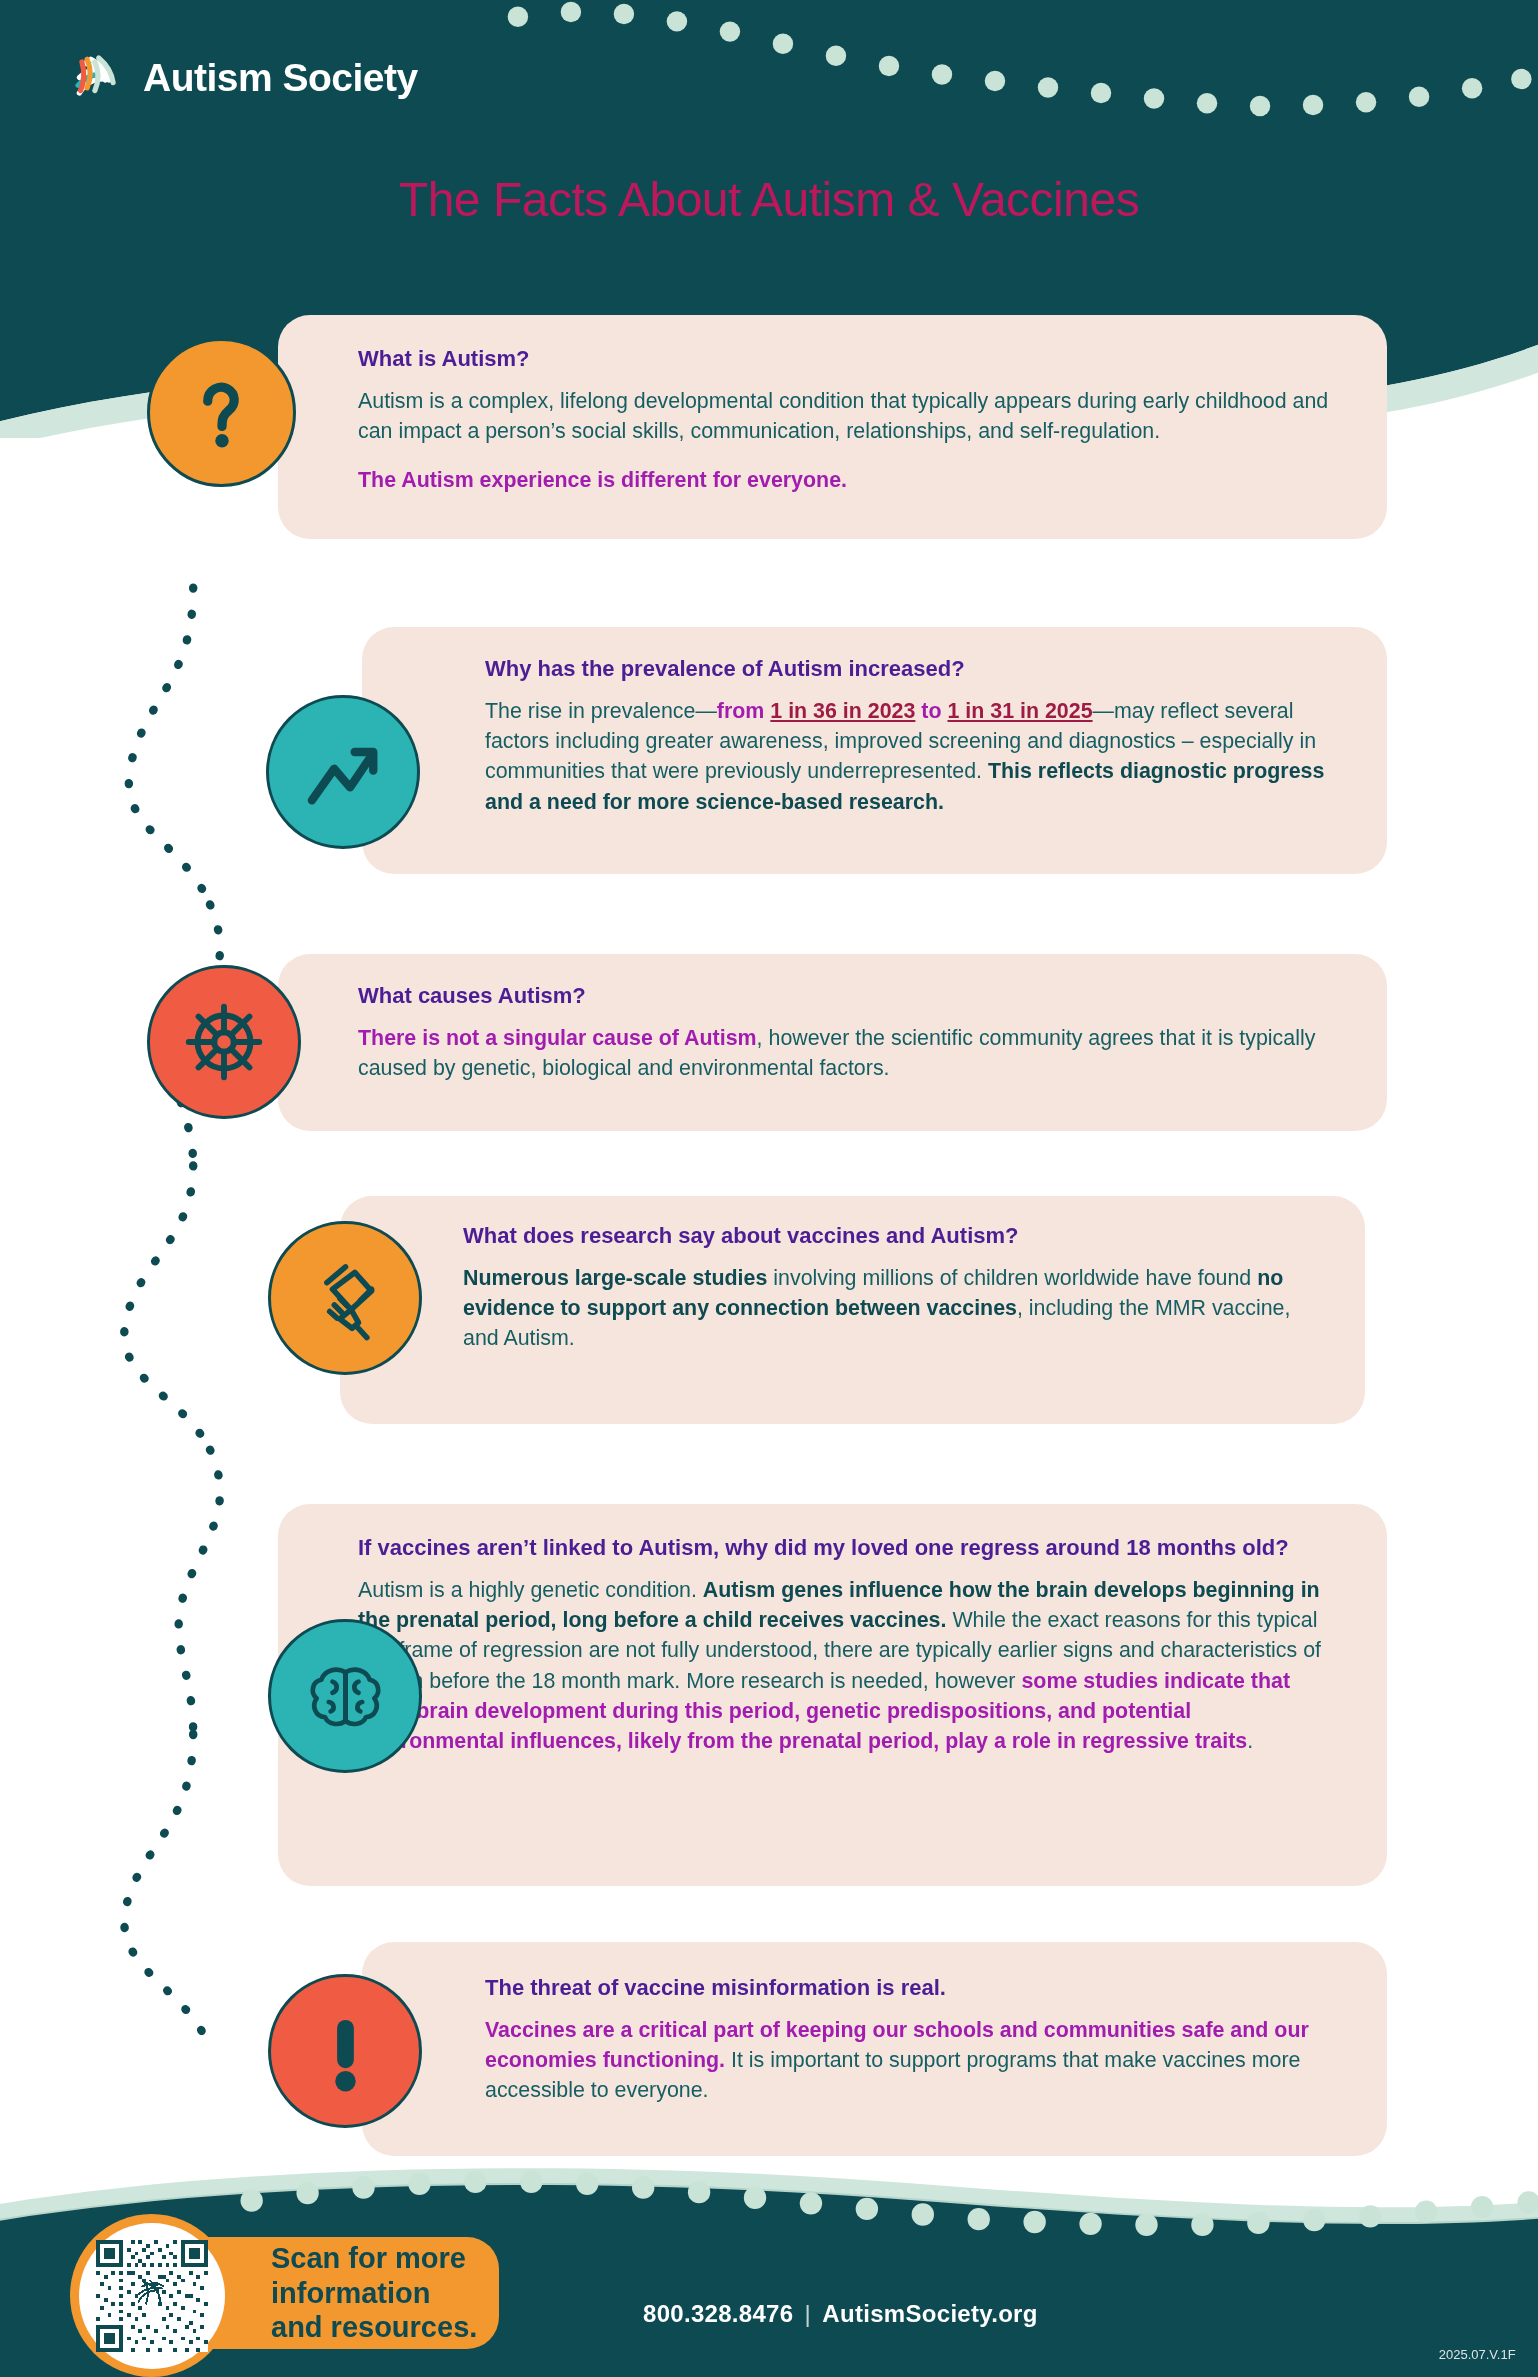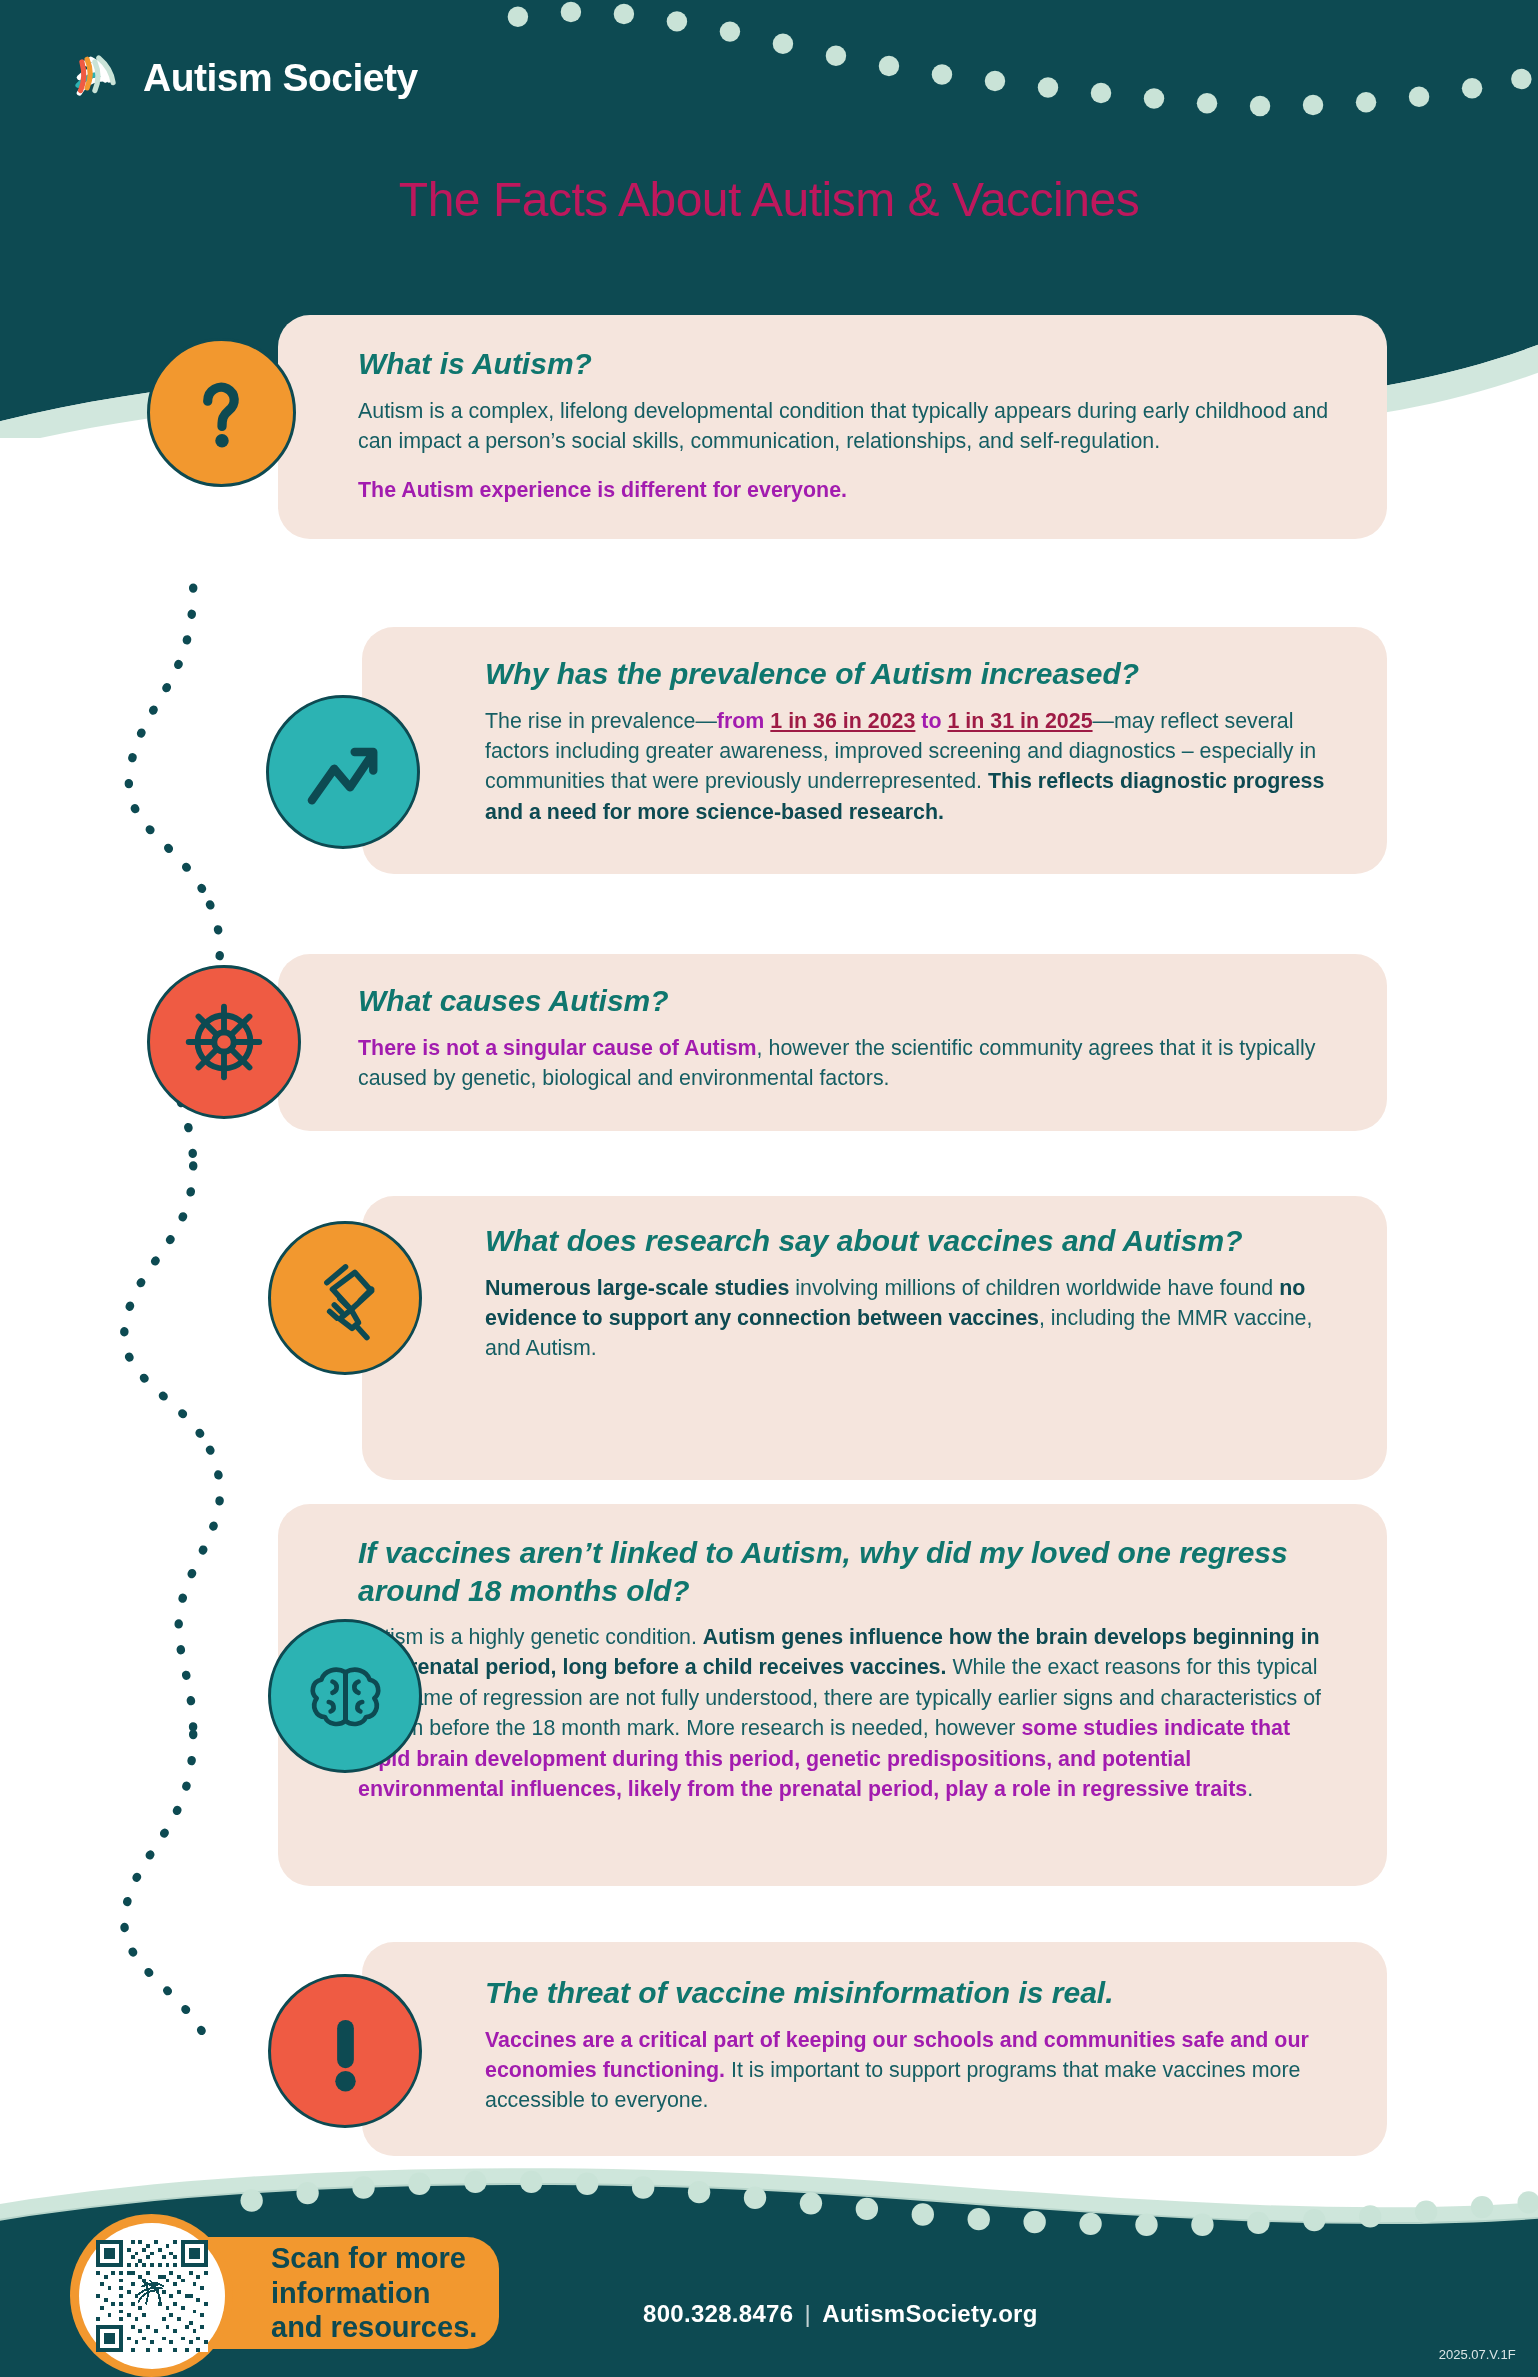--- a/index.html
+++ b/index.html
@@ -60,26 +60,25 @@
   .connector { position: absolute; left: 0; top: 308px; width: 392px; height: 1864px; z-index: 2; }
 
   
   .card {
     position: absolute;
     background: #F5E5DD;
     border-radius: 32px;
     z-index: 3;
   }
   .card-title {
-    color: #0f766e;
+    color: #4c1d95;
     font-weight: bold;
-    font-size: 30px;
+    font-size: 22px;
     line-height: 1.25;
     margin-bottom: 13px;
-    font-style: italic;
   }
   .card-body {
     color: #155E63;
     font-size: 21.4px;
     line-height: 1.42;
   }
   .card-body p { margin-bottom: 3.7px; }
   .b-teal { font-weight: bold; color: #0D4A52; }
   .maroon-b { color: #a21caf; font-weight: bold; }
   .maroon-bu { color: #9E1B45; font-weight: bold; text-decoration: underline; }
@@ -274,21 +273,21 @@
           <line x1="60" y1="50" x2="86" y2="50"></line>
           <line x1="24" y1="24" x2="43" y2="43"></line>
           <line x1="57" y1="57" x2="76" y2="76"></line>
           <line x1="76" y1="24" x2="57" y2="43"></line>
           <line x1="43" y1="57" x2="24" y2="76"></line>
         </g>
       </g>
     </svg>
   </div>
 
-  <div class="card" style="left:362px; top:1196px; width:1025px; height:284px;">
+  <div class="card" style="left:340px; top:1196px; width:1025px; height:228px;">
     <div style="padding: 26px 47px 0 123px;">
       <div class="card-title">What does research say about vaccines and Autism?</div>
       <div class="card-body">
         <p><span class="b-teal">Numerous large-scale studies</span><span> involving millions of children worldwide have found </span><span class="b-teal">no evidence to support any connection between vaccines</span><span>, including the MMR vaccine, and Autism.</span></p>
       </div>
     </div>
   </div>
   <div class="badge orange" style="left:268px; top:1221px; width:154px; height:154px;">
     <svg width="93" height="93" viewBox="0 0 100 100">
       <g stroke="#0D4A52" stroke-width="6" fill="none" stroke-linecap="round" stroke-linejoin="round">

